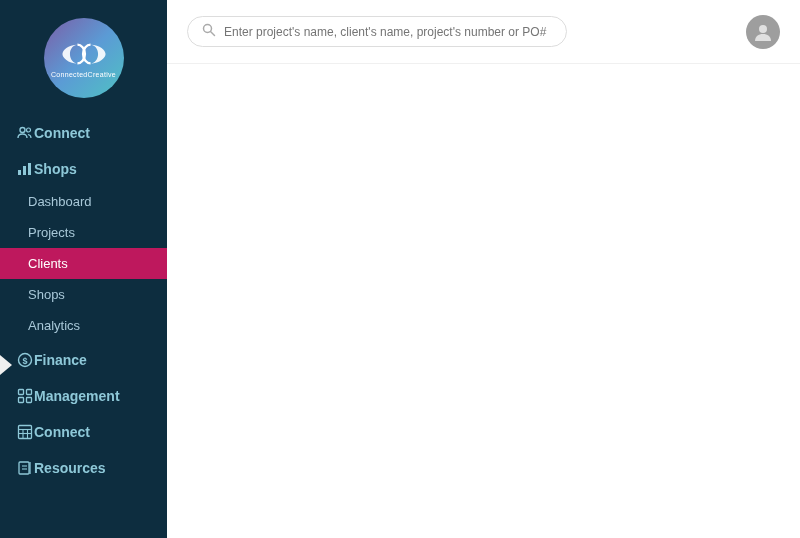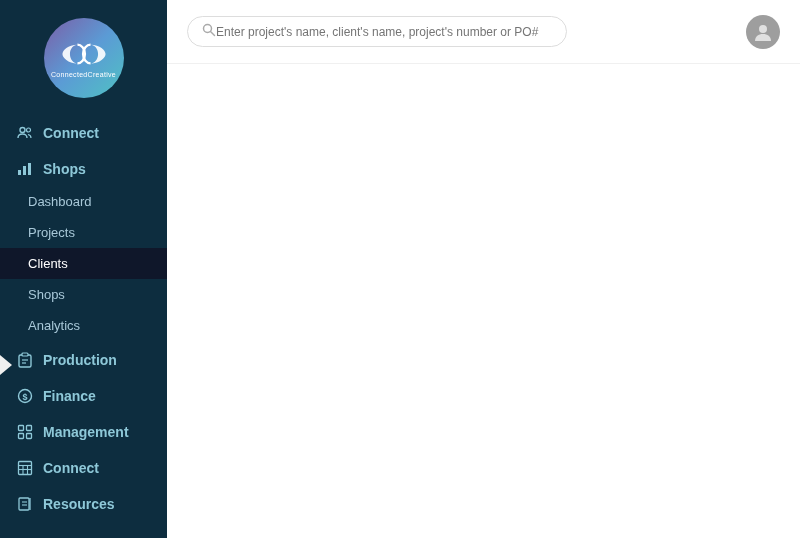--- a/index.html
+++ b/index.html
@@ -48,33 +48,33 @@
     }
 
     .nav-section-header {
       display: flex;
       align-items: center;
       padding: 10px 16px 8px;
       color: #8ec8d8;
       font-size: 14px;
       font-weight: 600;
       cursor: pointer;
-      gap: 9px;
+      gap: 0;
     }
 
     .nav-sub-item {
       padding: 8px 16px 8px 28px;
       color: #a8c8d8;
       font-size: 13px;
       cursor: pointer;
       white-space: nowrap;
     }
 
     .nav-sub-item.active {
-      background: #0f172a;
+      background: #be185d;
       color: white;
       font-weight: 500;
     }
 
     .nav-icon {
       width: 18px;
       height: 18px;
       flex-shrink: 0;
       display: flex;
       align-items: center;
@@ -100,20 +100,21 @@
     }
 
     .search-bar {
       display: flex;
       align-items: center;
       background: white;
       border: 1px solid #ddd;
       border-radius: 20px;
       padding: 6px 14px;
       width: 380px;
+      gap: 8px;
     }
 
     .search-bar input {
       border: none;
       outline: none;
       font-size: 12px;
       color: #666;
       width: 100%;
       background: transparent;
     }
@@ -211,31 +212,20 @@
   <div class="nav-sub-item active">
     <span>Clients</span>
   </div>
   <div class="nav-sub-item">
     <span>Shops</span>
   </div>
   <div class="nav-sub-item">
     <span>Analytics</span>
   </div>
 
-  <div class="nav-section-header">
-    <div class="nav-icon">
-      <svg width="16" height="16" viewBox="0 0 16 16" fill="none">
-        <rect x="2" y="3" width="12" height="12" rx="1.5" stroke="#8ec8d8" stroke-width="1.4"></rect>
-        <rect x="5" y="1" width="6" height="3" rx="1" stroke="#8ec8d8" stroke-width="1.2" fill="#0d2d3f"></rect>
-        <line x1="5" y1="8" x2="11" y2="8" stroke="#8ec8d8" stroke-width="1.2"></line>
-        <line x1="5" y1="11" x2="9" y2="11" stroke="#8ec8d8" stroke-width="1.2"></line>
-      </svg>
-    </div>
-    <span>Production</span>
-  </div>
 
   <div class="nav-section-header">
     <div class="nav-icon">
       <svg width="16" height="16" viewBox="0 0 16 16" fill="none">
         <circle cx="8" cy="8" r="6.5" stroke="#8ec8d8" stroke-width="1.4"></circle>
         <text x="8" y="12" text-anchor="middle" fill="#8ec8d8" font-size="9" font-weight="bold">$</text>
       </svg>
     </div>
     <span>Finance</span>
   </div>

